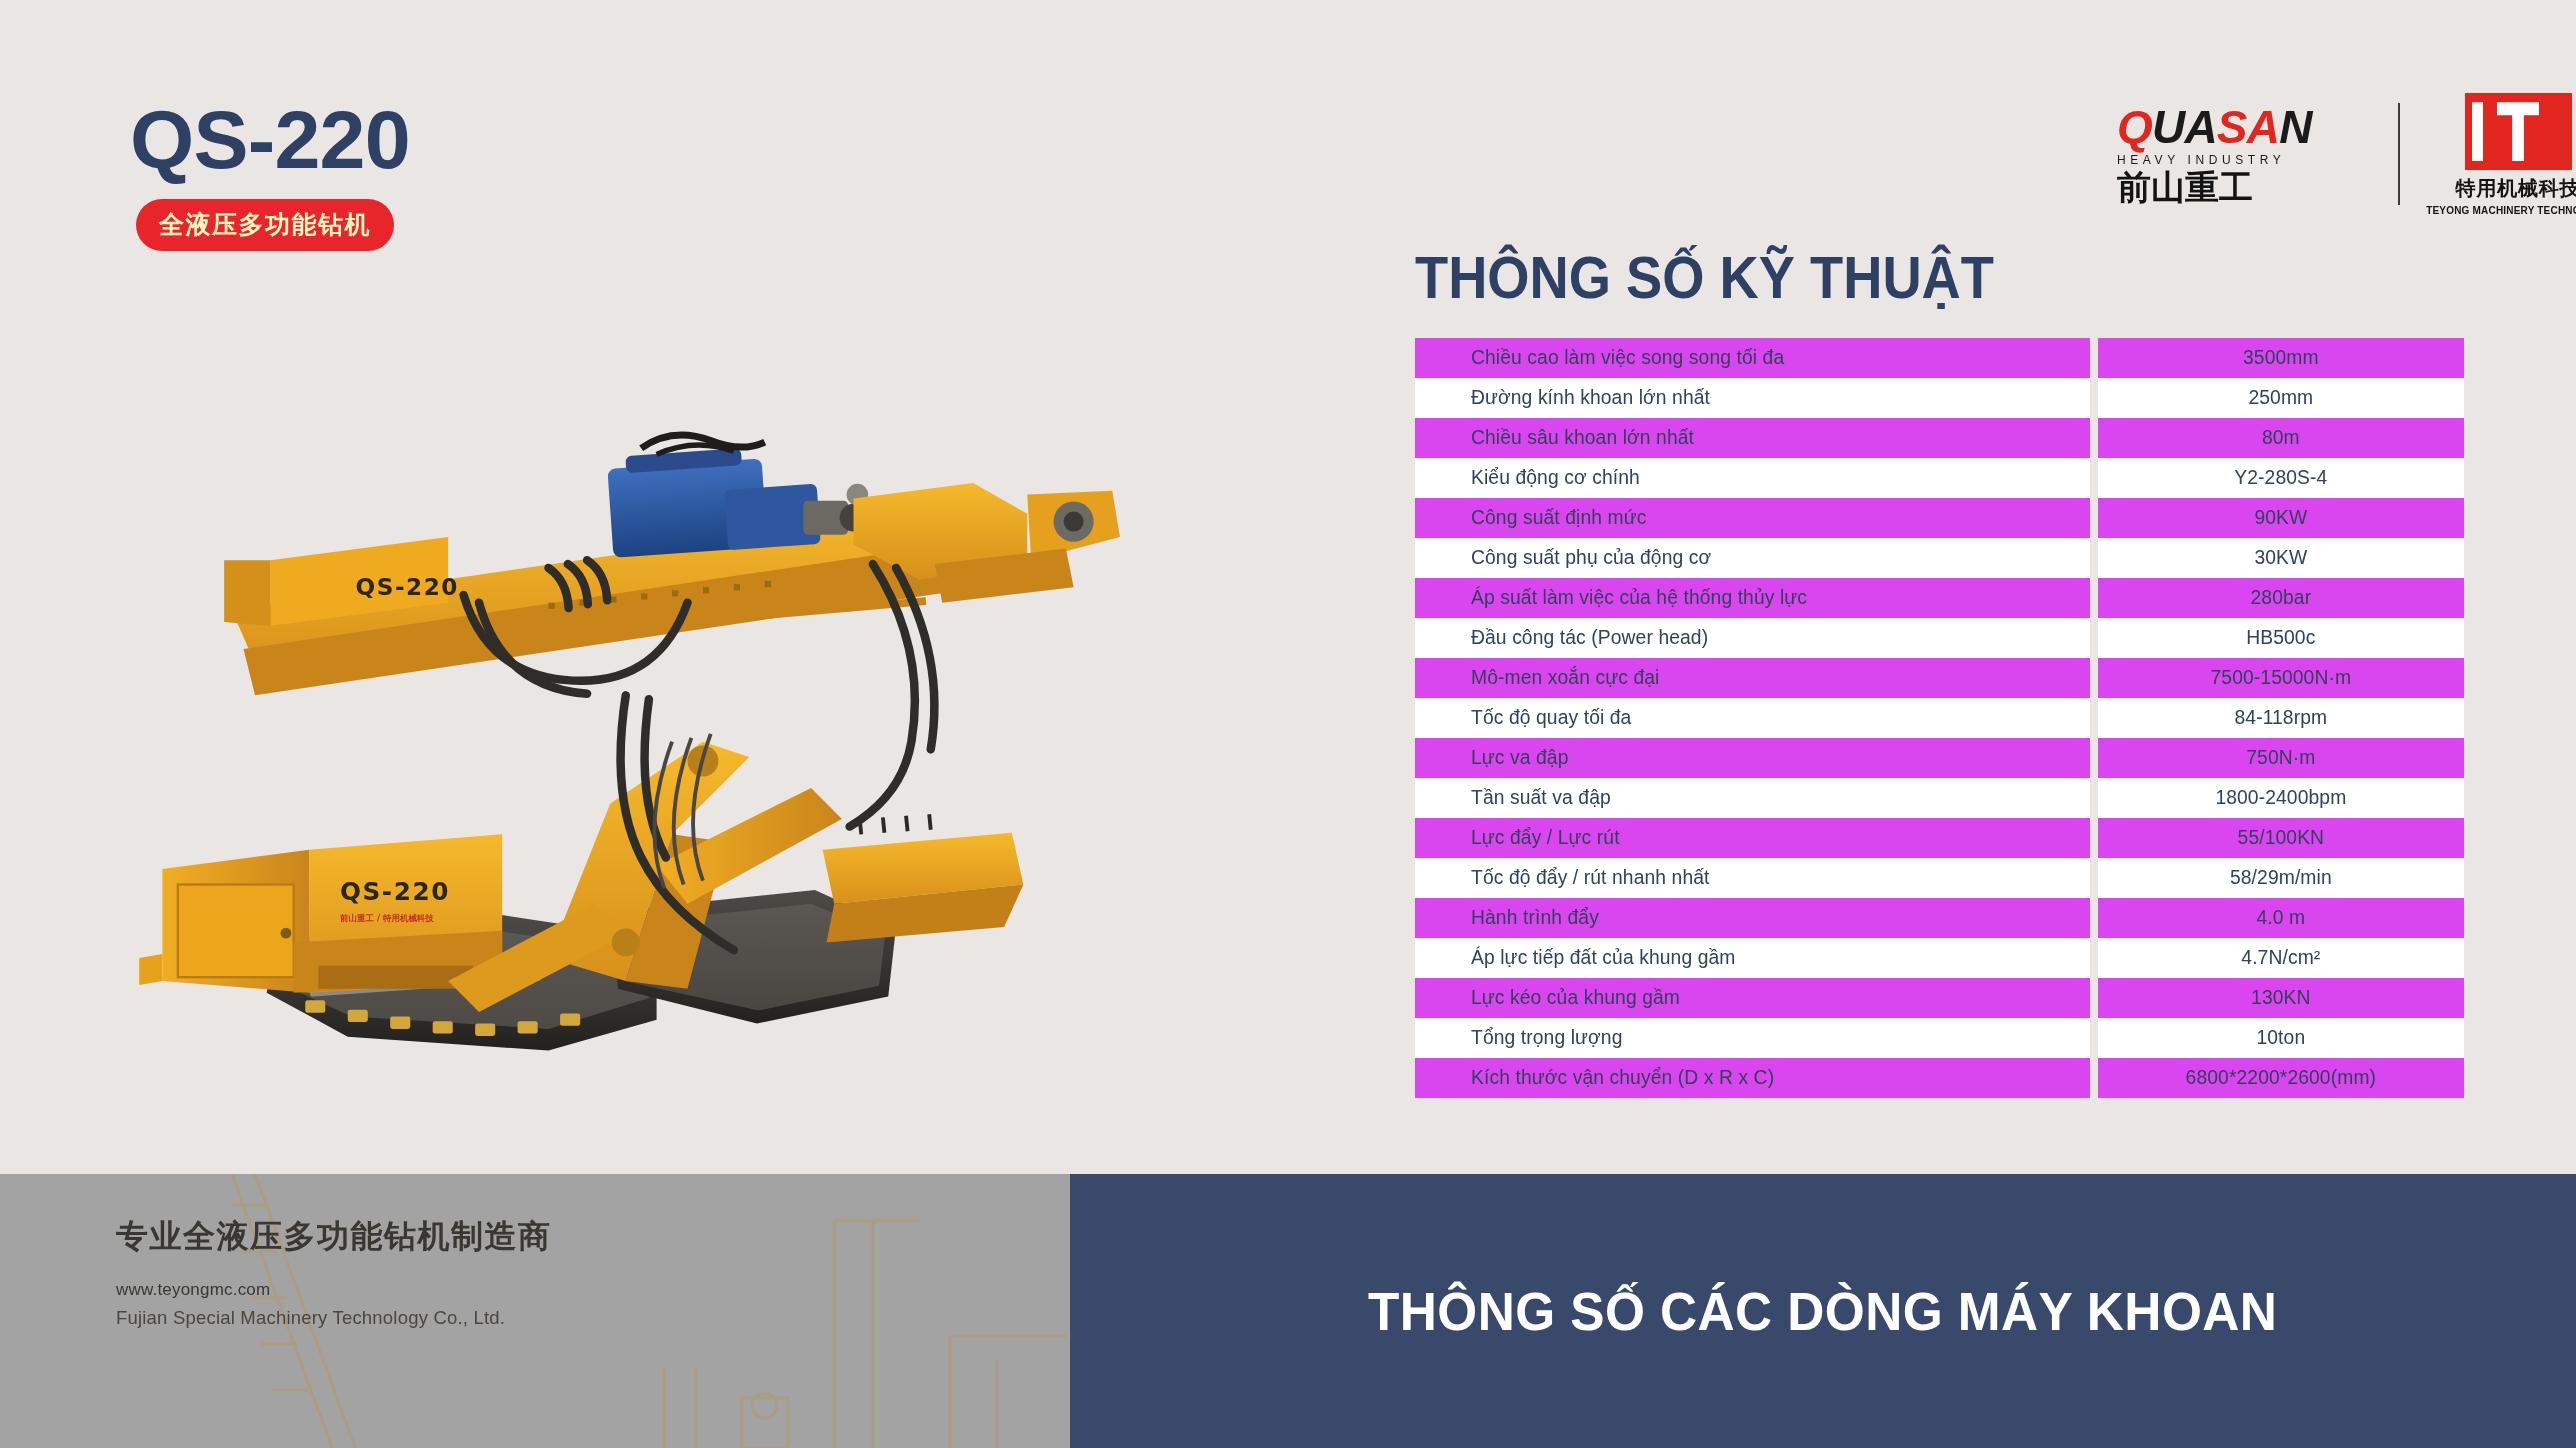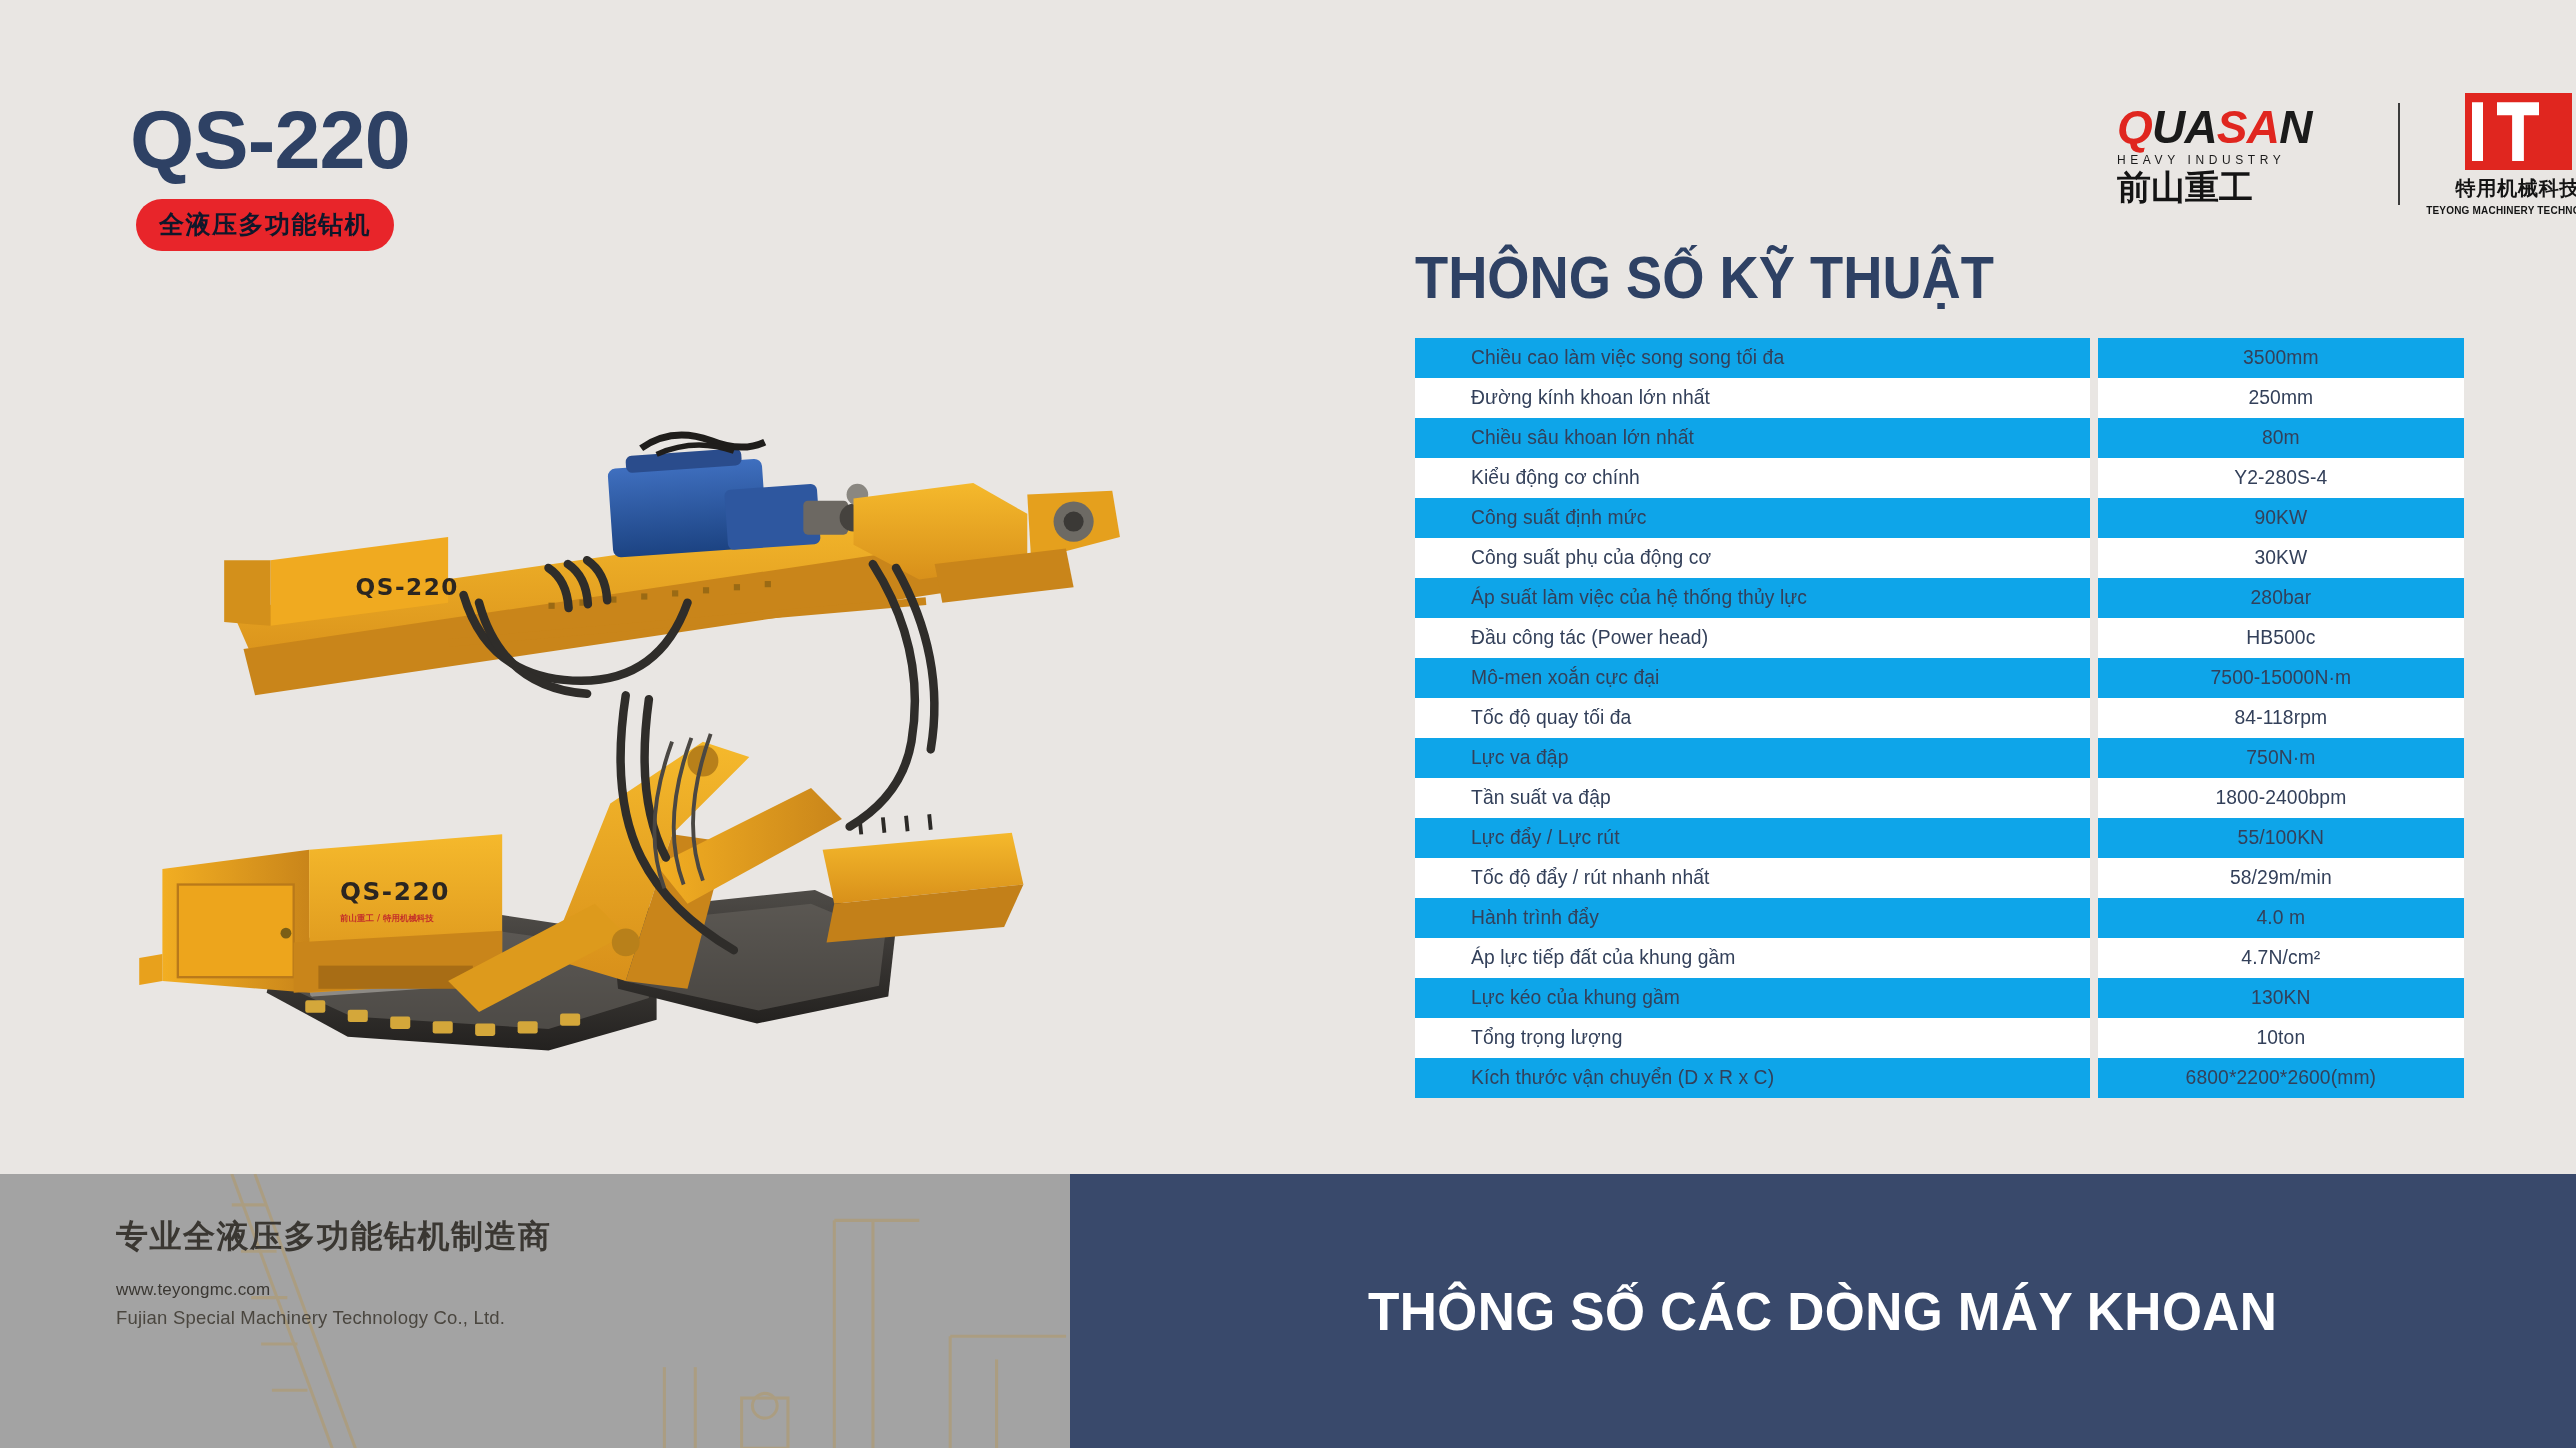--- a/index.html
+++ b/index.html
@@ -14,21 +14,21 @@
 
   
   .product-title {
     position:absolute; left:130px; top:100px;
     font-size:81px; font-weight:bold; letter-spacing:-0.8px;
     color:#2e4164; line-height:1; font-stretch:condensed;
     transform:scaleX(1.02); transform-origin:left center;
   }
   .product-badge {
     position:absolute; left:136px; top:199px;
-    background:#e8252a; color:#0f172a;
+    background:#e8252a; color:#fef9c3;
     border-radius:31px; padding:8.5px 23px 10px 23px;
     font-size:25px; font-weight:bold; letter-spacing:1.5px;
     font-family:"DejaVu Sans", sans-serif;
     white-space:nowrap;
   }
 
   
   .logo-wrap { position:absolute; left:2117px; top:93px; display:flex; align-items:center; gap:0; }
   .logo-quasan { display:flex; flex-direction:column; align-items:flex-start; width:255px; }
   .logo-quasan .word {
@@ -76,21 +76,21 @@
   .spec-row { display:flex; height:40px; align-items:stretch; }
   .spec-row .lbl {
     width:675px; display:flex; align-items:center;
     padding-left:56px; font-size:19.3px; color:#33405a; letter-spacing:0.1px;
   }
   .spec-row .gap { width:7.7px; }
   .spec-row .val {
     flex:1; display:flex; align-items:center; justify-content:center;
     font-size:19.3px; color:#33405a; letter-spacing:0.1px;
   }
-  .spec-row.odd  .lbl, .spec-row.odd  .val { background:#0ea5e9; }
+  .spec-row.odd  .lbl, .spec-row.odd  .val { background:#d946ef; }
   .spec-row.even .lbl, .spec-row.even .val { background:#ffffff; }
 
   
   .footer { position:absolute; left:0; top:1174px; width:2576px; height:274px; display:flex; }
   .footer-left {
     width:1070px; height:100%; position:relative; overflow:hidden;
     background:#a3a3a3;
   }
   .footer-left .bgart { position:absolute; inset:0; opacity:.22; }
   .footer-left .inner { position:absolute; left:116px; top:45px; }

